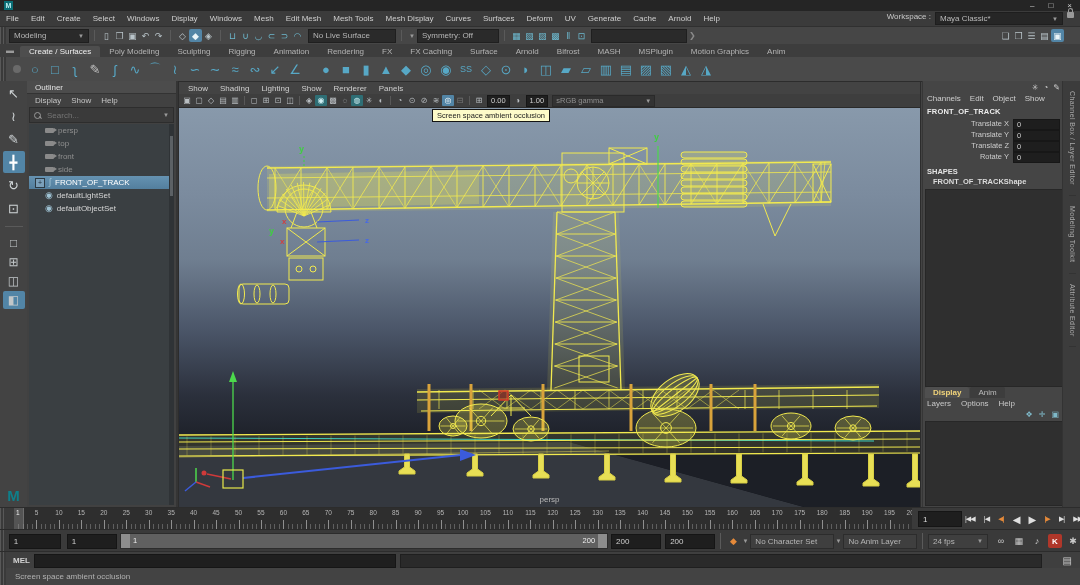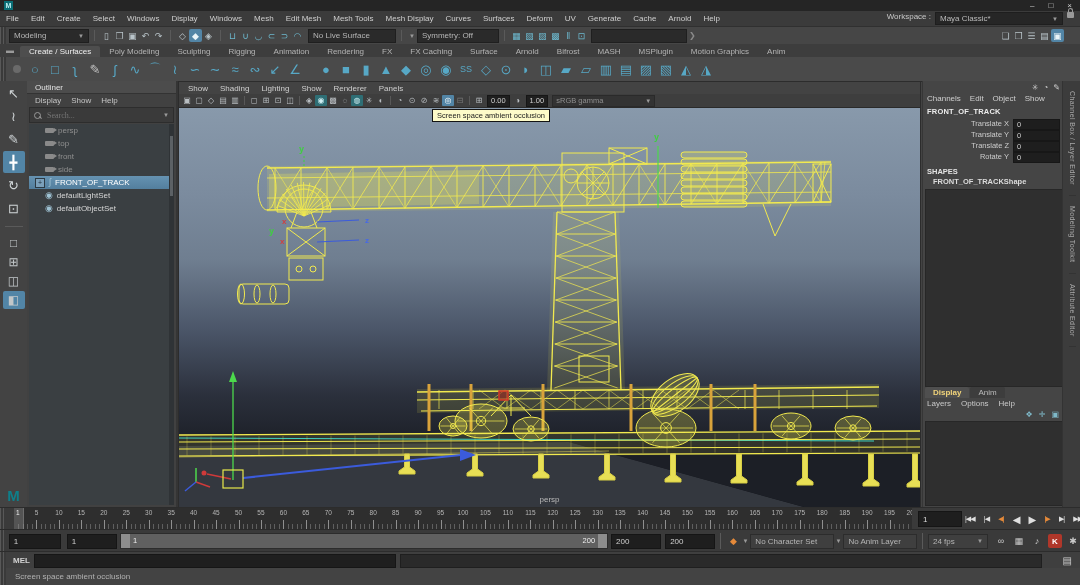--- a/index.html
+++ b/index.html
@@ -44,21 +44,21 @@
   .tool.layout{height:18px;font-size:12px;color:#c2c7c9}
   #toolbox .div{width:18px;height:1px;background:#5a5a5a;margin:6px 0}
   #maya-logo{margin-top:auto;margin-bottom:3px;color:#0e7f8a;font-weight:bold;font-size:15px}
   
   #outliner{left:27px;top:81px;width:149px;height:426px;background:#414141;border-right:2px solid #353535;display:flex;flex-direction:column}
   #outliner-tab{height:12px;background:#4c4c4c;display:flex;align-items:center;padding-left:8px;font-size:8px;color:#e2e2e2;border-bottom:1px solid #333}
   #outliner-menus{height:12px;display:flex;gap:10px;align-items:center;padding-left:8px;font-size:8px;color:#c5c5c5}
   #outliner-search{height:14px;display:flex;align-items:center;background:#3a3a3a;margin:1px 2px;border:1px solid #2d2d2d}
   .searchicon{width:5px;height:5px;border:1px solid #999;border-radius:50%;margin:0 4px;position:relative}
   .searchicon::after{content:"";position:absolute;left:4px;top:4px;width:3px;height:1px;background:#999;transform:rotate(45deg)}
-  #outliner-search input{background:transparent;border:none;outline:none;color:#bbb;font-size:8px;width:110px;font-family:Liberation Serif, serif}
+  #outliner-search input{background:transparent;border:none;outline:none;color:#bbb;font-size:8px;width:110px;font-family:Liberation Sans, sans-serif}
   #outliner-list{flex:1;background:#3a3f42;margin:0 2px 2px 2px;position:relative;overflow:hidden}
   .orow{height:13px;display:flex;align-items:center;padding-left:16px;font-size:8px;color:#d6d6d6;gap:4px}
   .orow.dim{color:#8f8f8f}
   .orow.selected{background:linear-gradient(#6592b1,#537f9e);color:#fff;padding-left:6px}
   .cam{width:9px;height:5px;background:#8a8a8a;position:relative;border-radius:1px;flex:none}
   .cam::after{content:"";position:absolute;right:-3px;top:0;border-top:2.5px solid transparent;border-bottom:2.5px solid transparent;border-left:3px solid #8a8a8a}
   .oicon{font-size:9px;color:#9fc3d4;line-height:1}
   .expander{width:8px;height:8px;border:1px solid #2c3a44;background:#7ba0ba;color:#243442;font-size:7px;line-height:7px;text-align:center;flex:none}
   #oscroll{position:absolute;right:0;top:0;width:5px;height:100%;background:#2f3336}
   #oscroll .thumb{position:absolute;top:12px;left:1px;width:3px;height:60px;background:#5c6165}

